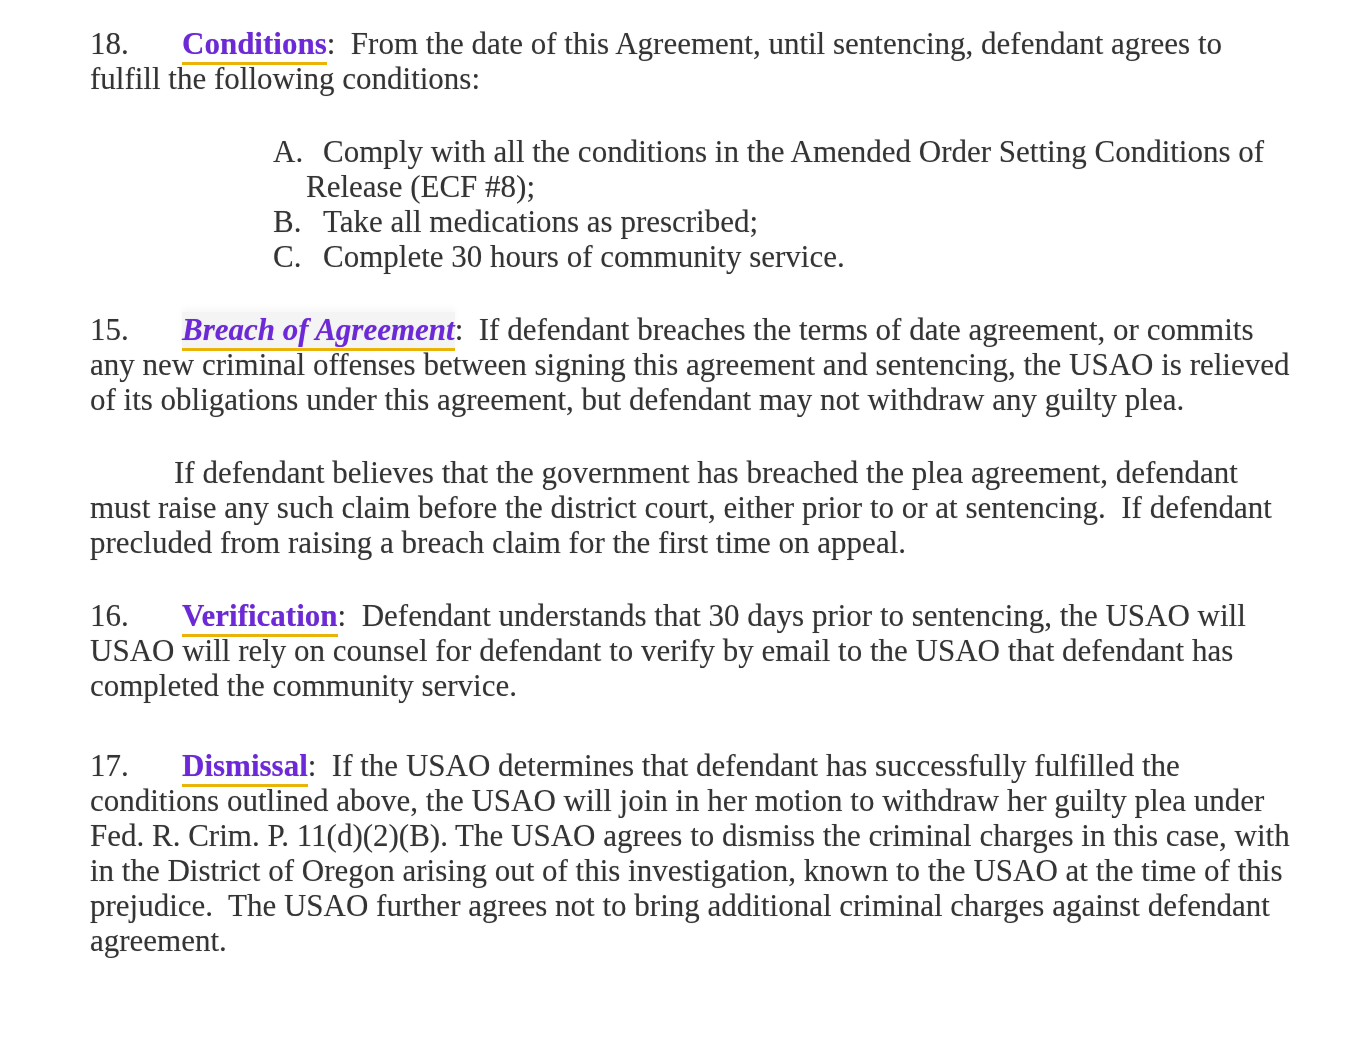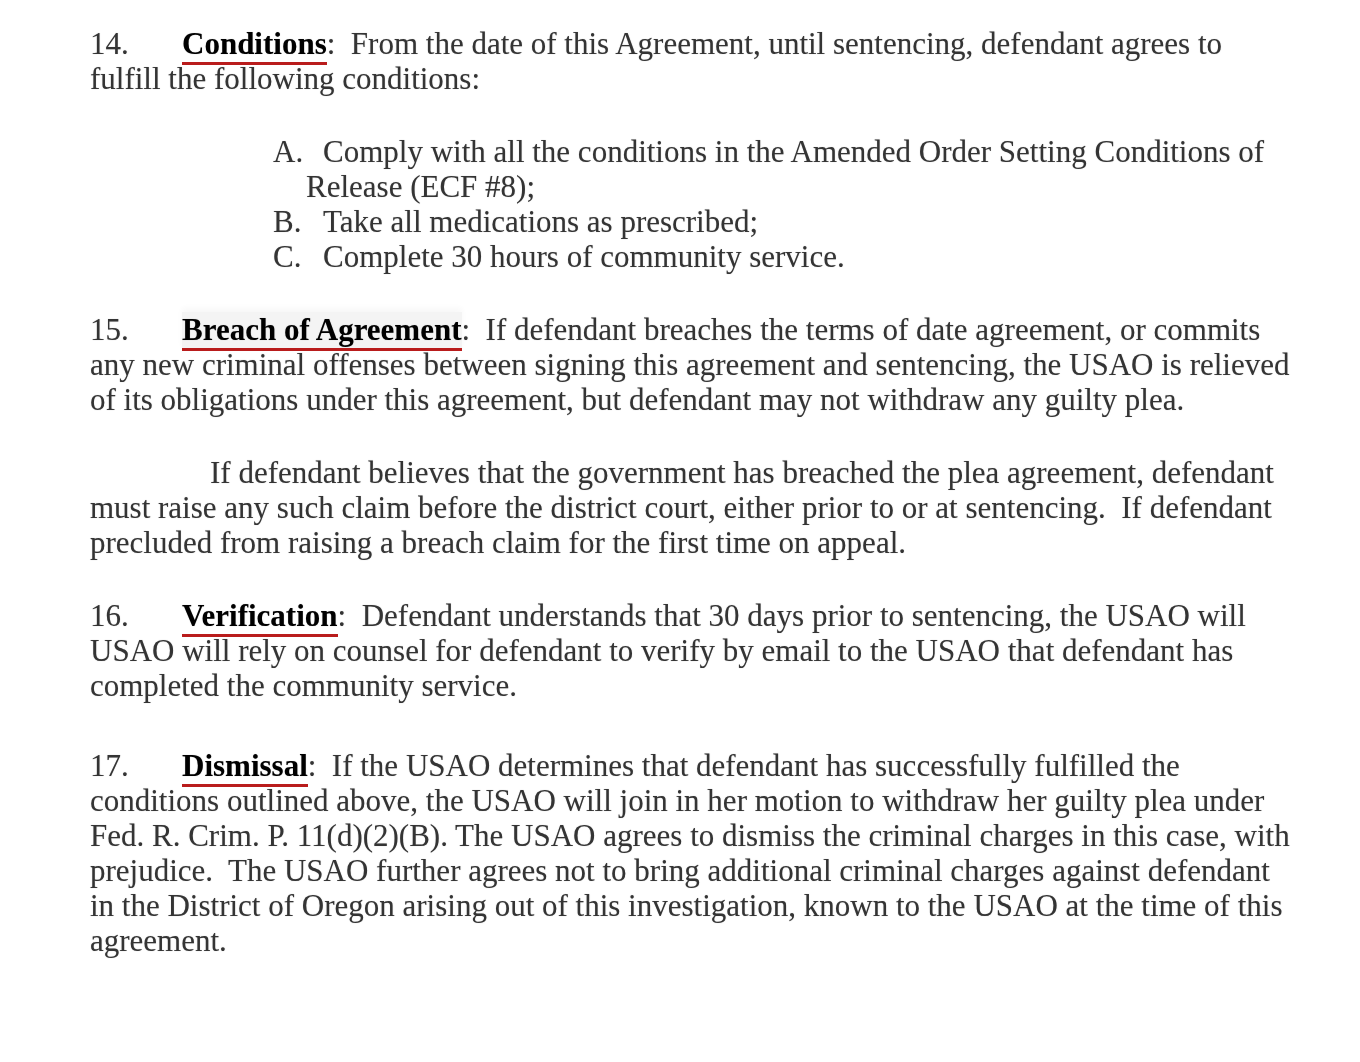--- a/index.html
+++ b/index.html
@@ -25,43 +25,44 @@
     text-shadow: 0 0 1px rgba(60,60,60,0.35);
   }
   .para { margin: 0 0 38px 0; }
   .para:last-child { margin-bottom: 0; margin-top: 45px; }
   .num {
     display: inline-block;
     width: 92px;
   }
   .heading {
     font-weight: bold;
-    color: #000000;
-    border-bottom: 3px solid #b91c1c;
+    color: #6d28d9;
+    border-bottom: 3px solid #eab308;
     padding-bottom: 1px;
   }
   .heading.smudged {
     background: rgba(0,0,0,0.045);
     box-shadow: 0 -4px 6px rgba(0,0,0,0.03);
+    font-style: italic;
   }
   .list-block { margin-left: 183px; }
   .letter {
     display: inline-block;
     width: 50px;
   }
   .list-cont { margin-left: 33px; }
-  .first-indent { margin-left: 120px; }
+  .first-indent { margin-left: 84px; }
 </style>
 </head>
 <body>
 
 <div class="page">
 
   <section class="para">
-    <div class="line"><span class="num">14.</span><span class="heading">Conditions</span><span>:  From the date of this Agreement, until sentencing, defendant agrees to</span></div>
+    <div class="line"><span class="num">18.</span><span class="heading">Conditions</span><span>:  From the date of this Agreement, until sentencing, defendant agrees to</span></div>
     <div class="line">fulfill the following conditions:</div>
   </section>
 
   <section class="para list-block">
     <div class="line"><span class="letter">A.</span><span>Comply with all the conditions in the Amended Order Setting Conditions of</span></div>
     <div class="line list-cont">Release (ECF #8);</div>
     <div class="line"><span class="letter">B.</span><span>Take all medications as prescribed;</span></div>
     <div class="line"><span class="letter">C.</span><span>Complete 30 hours of community service.</span></div>
   </section>
 
@@ -80,18 +81,18 @@
   <section class="para">
     <div class="line"><span class="num">16.</span><span class="heading">Verification</span><span>:  Defendant understands that 30 days prior to sentencing, the USAO will</span></div>
     <div class="line">USAO will rely on counsel for defendant to verify by email to the USAO that defendant has</div>
     <div class="line">completed the community service.</div>
   </section>
 
   <section class="para">
     <div class="line"><span class="num">17.</span><span class="heading">Dismissal</span><span>:  If the USAO determines that defendant has successfully fulfilled the</span></div>
     <div class="line">conditions outlined above, the USAO will join in her motion to withdraw her guilty plea under</div>
     <div class="line">Fed. R. Crim. P. 11(d)(2)(B). The USAO agrees to dismiss the criminal charges in this case, with</div>
+    <div class="line">in the District of Oregon arising out of this investigation, known to the USAO at the time of this</div>
     <div class="line">prejudice.  The USAO further agrees not to bring additional criminal charges against defendant</div>
-    <div class="line">in the District of Oregon arising out of this investigation, known to the USAO at the time of this</div>
     <div class="line">agreement.</div>
   </section>
 
 </div>
 
 </body></html>

